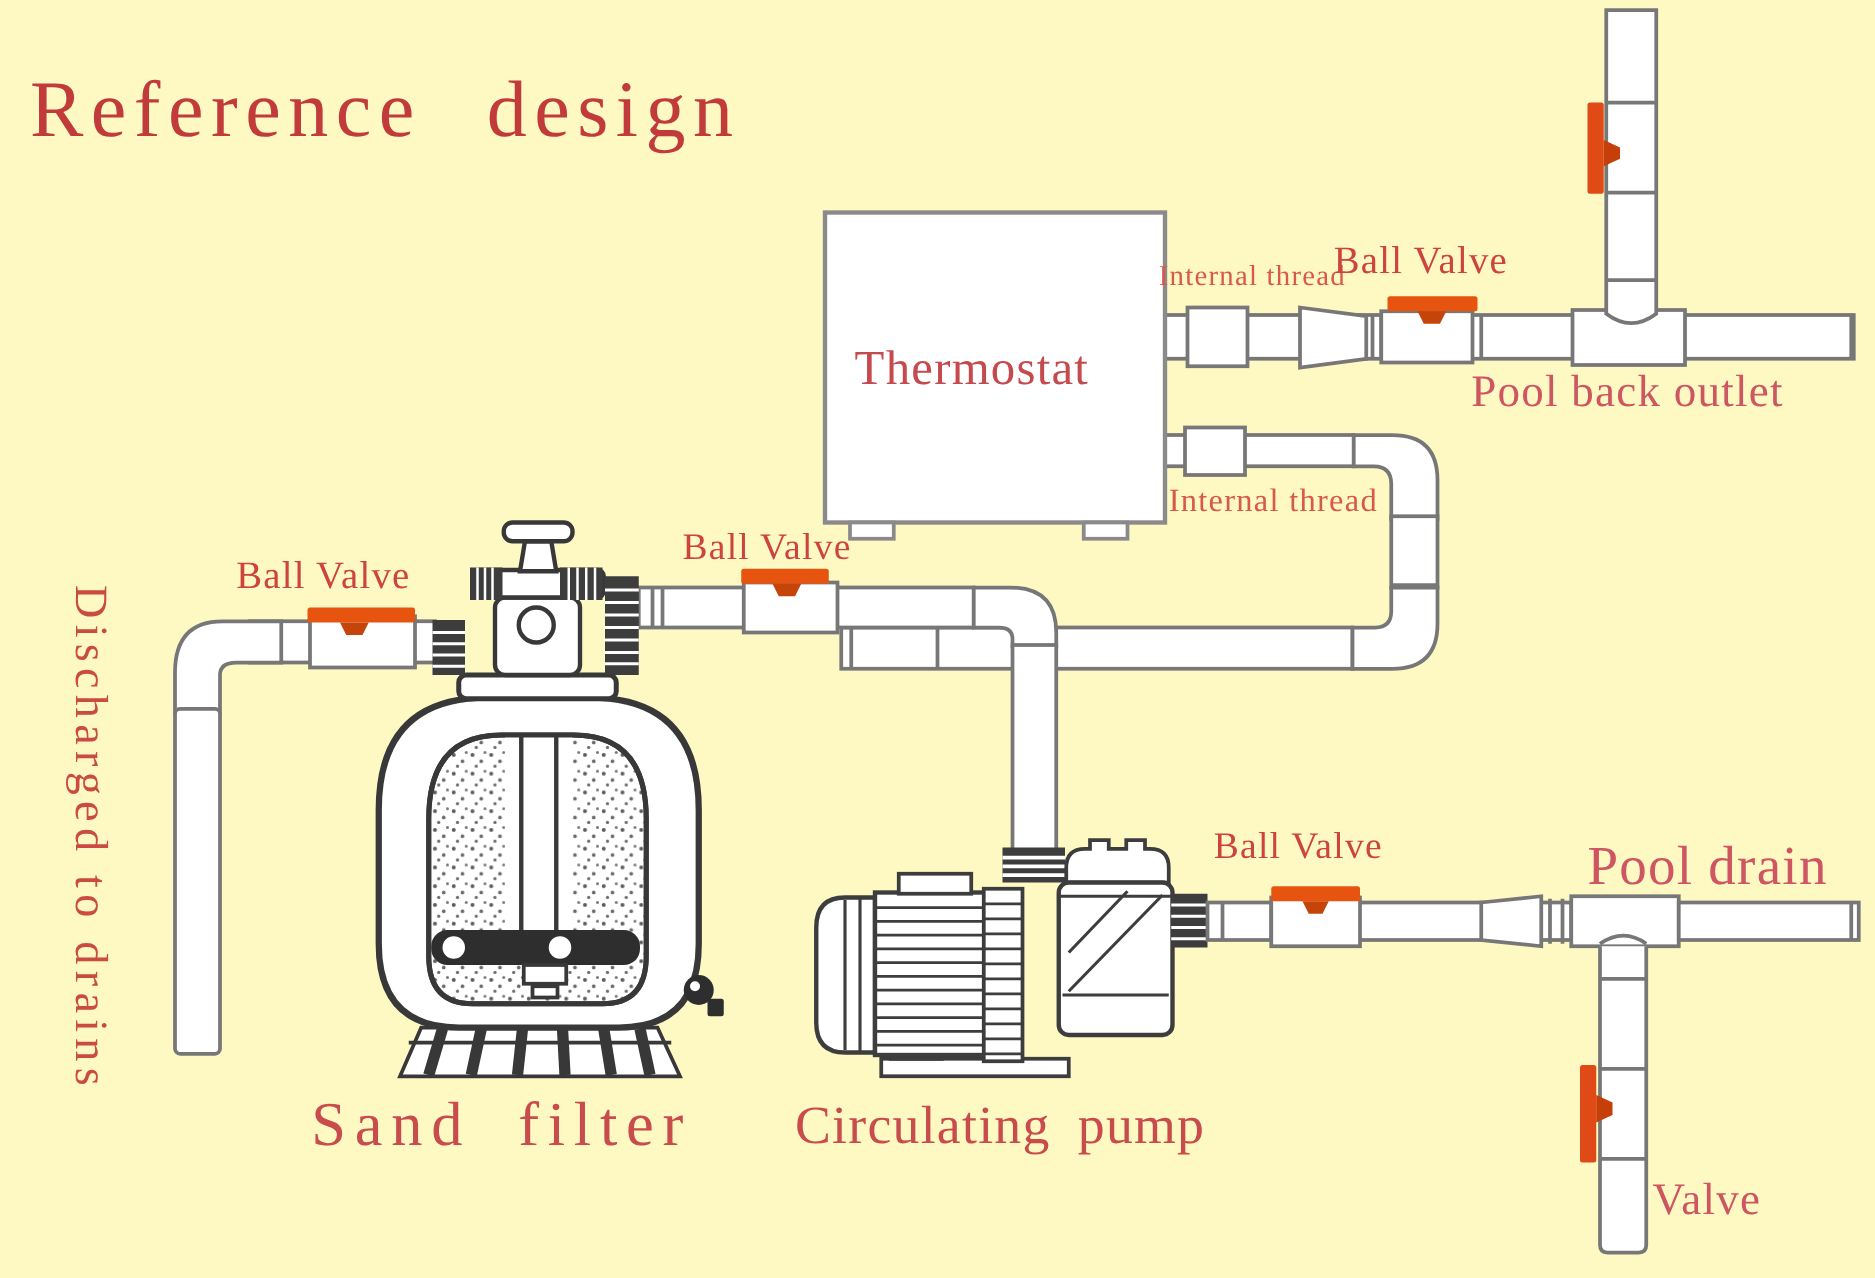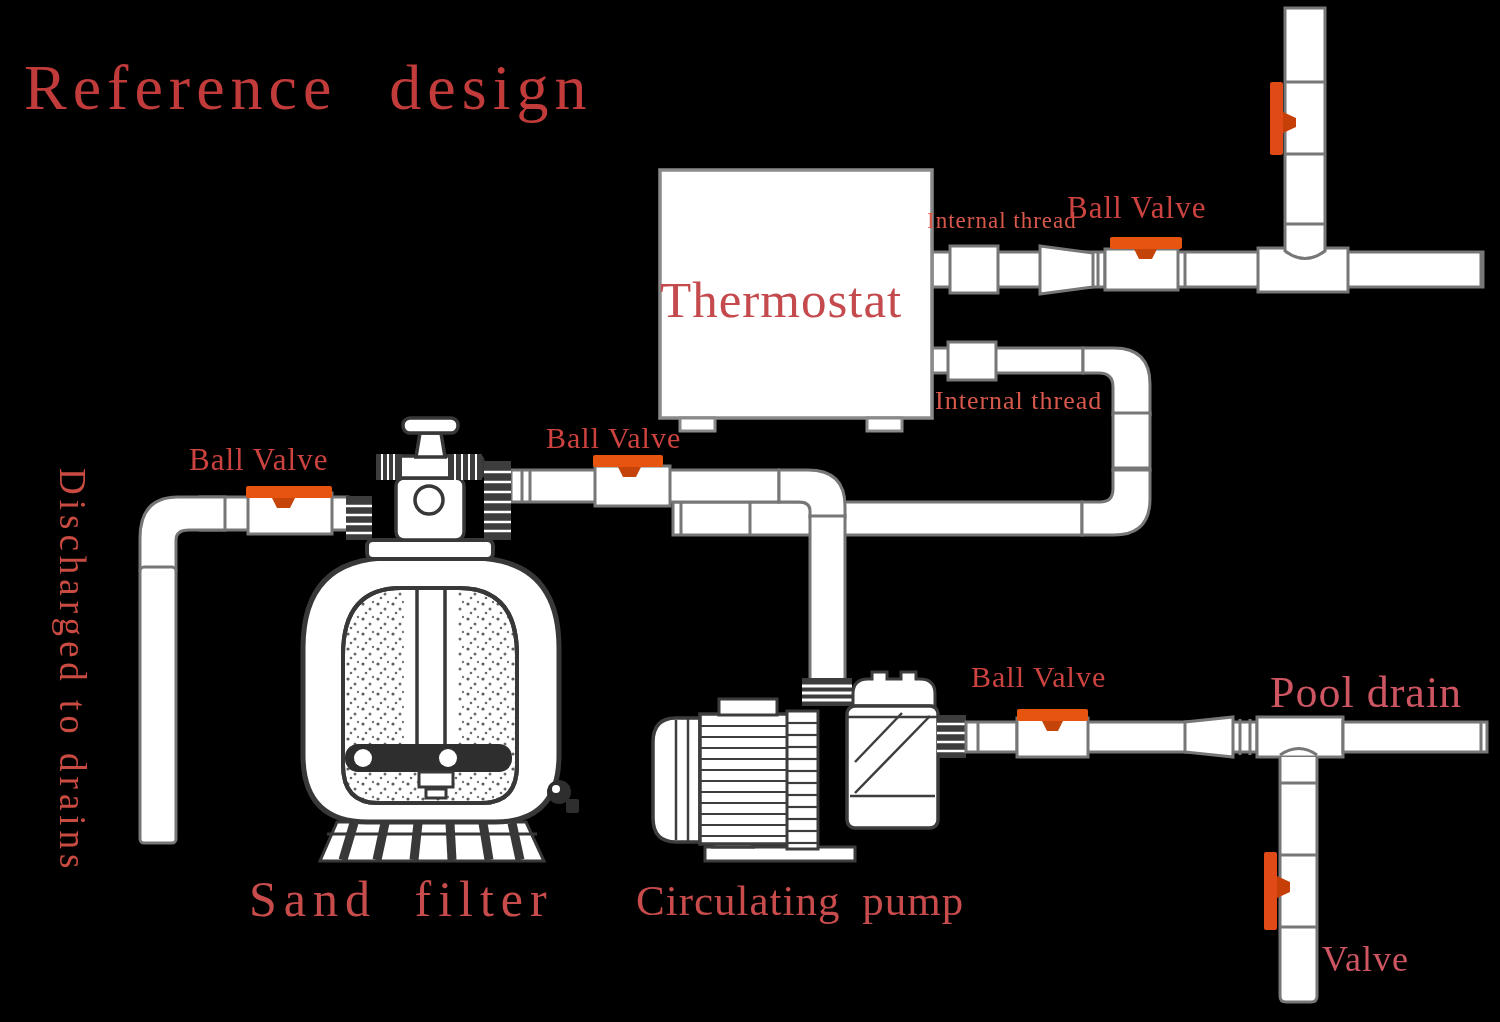--- a/index.html
+++ b/index.html
@@ -1,27 +1,27 @@
 <!DOCTYPE html>
 <html><head>
 <meta charset="utf-8">
 <style>
   html,body{margin:0;padding:0;background:#ffffff;}
   .stage{
-    position:relative;width:1500px;height:1022px;background:#000000;
+    position:relative;width:1500px;height:1022px;background:#fef9c3;
     font-family:"Liberation Serif", "DejaVu Serif", serif;overflow:hidden;
   }
   .stage svg{position:absolute;left:0;top:0;}
   .lbl{position:absolute;line-height:1;white-space:pre;}
   .lbl-title{left:24px;top:56px;font-size:64px;letter-spacing:6px;word-spacing:30px;color:#c23b3b;}
   .lbl-water-pipe{left:1157px;top:14px;font-size:40px;letter-spacing:3px;word-spacing:14px;color:#c84b3c;}
   .lbl-int-thread-top{left:927px;top:209px;font-size:23px;letter-spacing:1px;color:#d8584c;}
   .lbl-ball-valve-top{left:1067px;top:192px;font-size:31px;letter-spacing:1px;color:#cd4340;}
   .lbl-pool-back-outlet{left:1177px;top:295px;font-size:36px;letter-spacing:1px;color:#ce5562;}
-  .lbl-thermostat{left:660px;top:275px;width:235px;text-align:center;font-size:51px;letter-spacing:1px;color:#c44a4e;}
+  .lbl-thermostat{left:660px;top:275px;width:235px;text-align:center;font-size:39px;letter-spacing:1px;color:#c44a4e;}
   .lbl-int-thread-bottom{left:935px;top:388px;font-size:26px;letter-spacing:1px;color:#d8584c;}
   .lbl-ball-valve-filter{left:546px;top:423px;font-size:30px;letter-spacing:1px;color:#cd4340;}
   .lbl-ball-valve-left{left:189px;top:444px;font-size:31px;letter-spacing:1px;color:#cd4340;}
   .lbl-discharged{left:54px;top:468px;font-size:37px;letter-spacing:5px;color:#c94b42;
                   writing-mode:vertical-rl;}
   .lbl-sand-filter{left:249px;top:874px;font-size:50px;letter-spacing:7px;word-spacing:18px;color:#c94c4c;}
   .lbl-circ-pump{left:636px;top:879px;font-size:43px;letter-spacing:1px;word-spacing:10px;color:#c94c4c;}
   .lbl-ball-valve-pump{left:971px;top:662px;font-size:30px;letter-spacing:1px;color:#cd4340;}
   .lbl-pool-drain{left:1270px;top:671px;font-size:44px;letter-spacing:1px;color:#ce5562;}
   .lbl-drain{left:1322px;top:941px;font-size:36px;letter-spacing:1px;color:#ce5562;}
@@ -294,20 +294,21 @@
   </g>
   <g>
     <rect x="1264" y="852" width="13" height="78" rx="2" fill="#df4a16"></rect>
     <polygon points="1277,876 1290,882 1290,892 1277,898" fill="#c63f08"></polygon>
   </g>
 </svg>
 
 <div class="lbl lbl-title">Reference design</div>
 <div class="lbl lbl-int-thread-top">Internal thread</div>
 <div class="lbl lbl-ball-valve-top">Ball Valve</div>
+<div class="lbl lbl-pool-back-outlet">Pool back outlet</div>
 <div class="lbl lbl-thermostat">Thermostat</div>
 <div class="lbl lbl-int-thread-bottom">Internal thread</div>
 <div class="lbl lbl-ball-valve-filter">Ball Valve</div>
 <div class="lbl lbl-ball-valve-left">Ball Valve</div>
 <div class="lbl lbl-discharged">Discharged to drains</div>
 <div class="lbl lbl-sand-filter">Sand filter</div>
 <div class="lbl lbl-circ-pump">Circulating pump</div>
 <div class="lbl lbl-ball-valve-pump">Ball Valve</div>
 <div class="lbl lbl-pool-drain">Pool drain</div>
 <div class="lbl lbl-drain">Valve</div>

